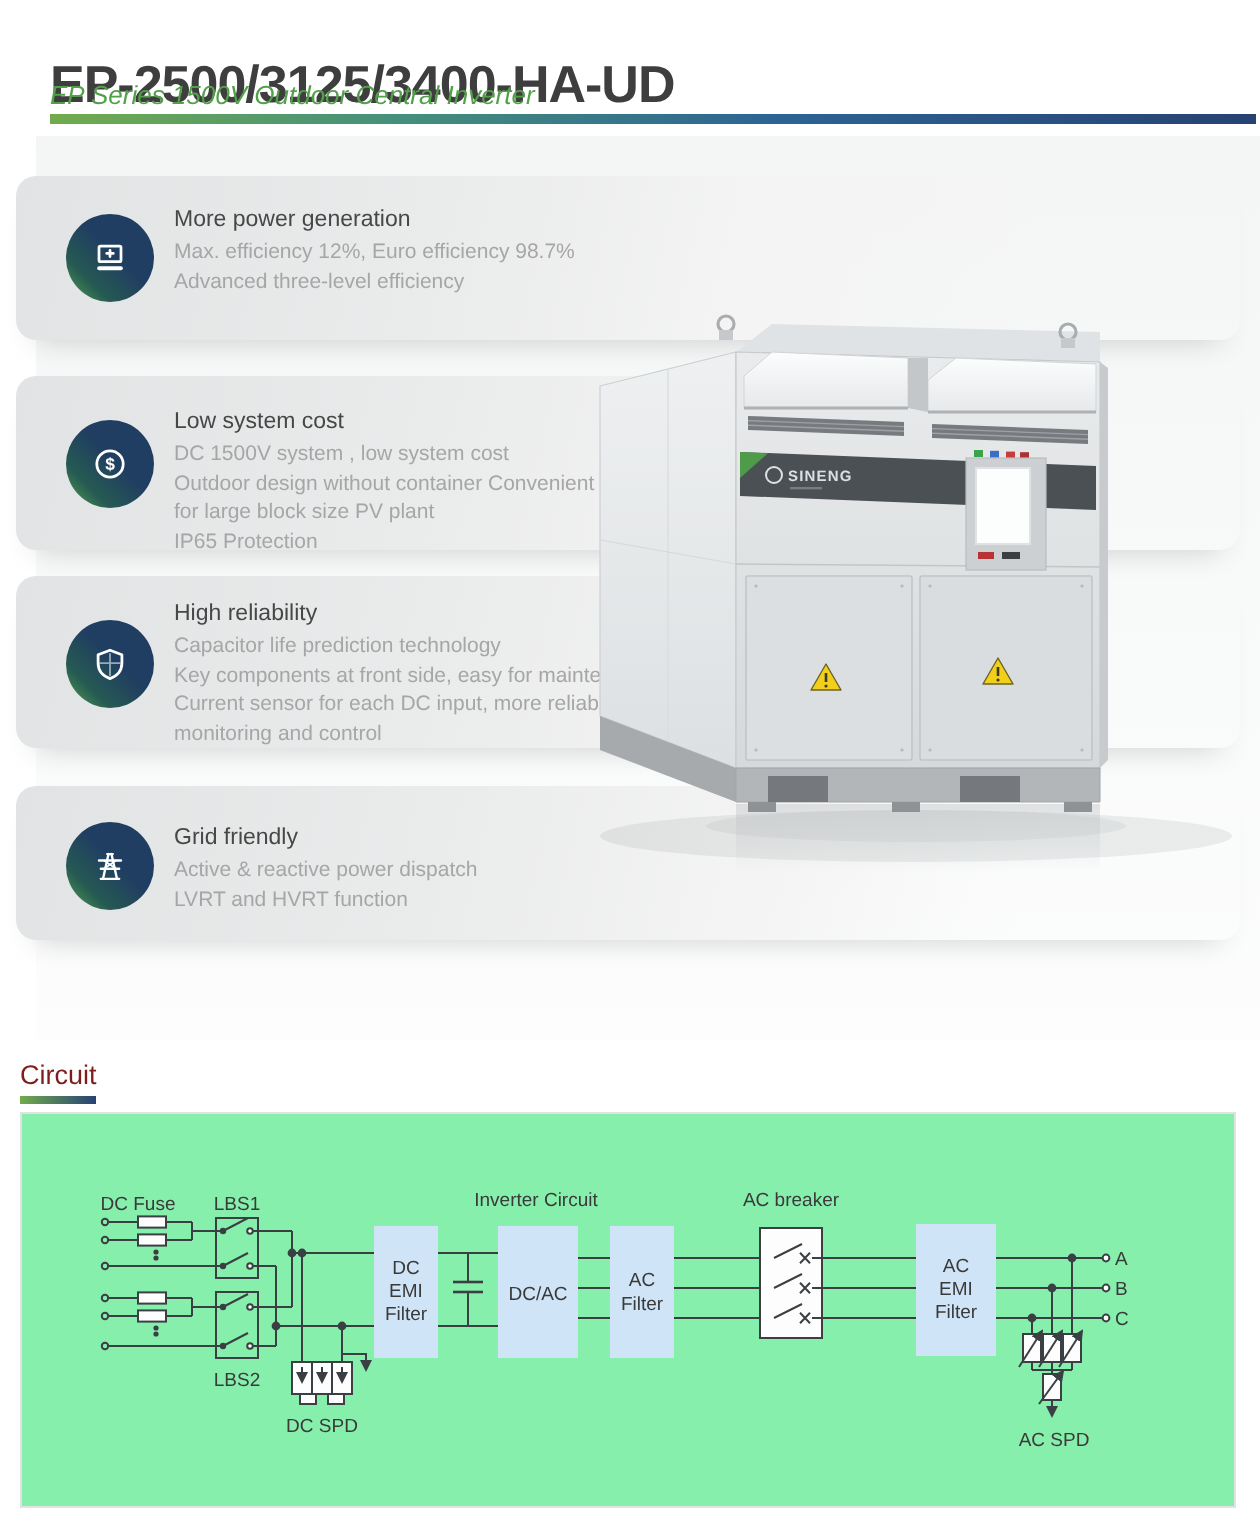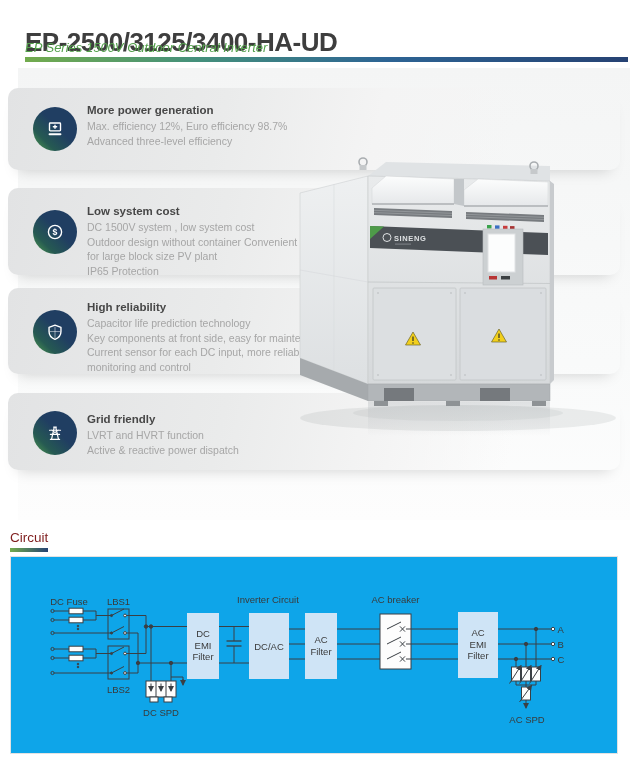--- a/index.html
+++ b/index.html
@@ -29,35 +29,35 @@
     position:absolute;left:8px;width:612px;border-radius:10px;
     background:linear-gradient(103deg,#e2e3e4 0%,#eaebeb 35%,#f4f4f4 60%,rgba(248,248,248,0) 82%);
     box-shadow:0 10px 14px -10px rgba(0,0,0,0.18);
   }
   .icon-circle{
     position:absolute;left:25px;width:44px;height:44px;border-radius:50%;
     background:linear-gradient(225deg,#203e62 45%,#265a52 75%,#55a24f 100%);
     display:flex;align-items:center;justify-content:center;
   }
   .card-text{margin-left:79px;}
-  .card-title{font-size:11.5px;font-weight:bold;color:#474747;margin-bottom:3px;}
+  .card-title{font-size:11.5px;font-weight:normal;color:#474747;margin-bottom:3px;}
   .card-line{font-size:10.5px;color:#a6a6a6;line-height:14.5px;}
   
   .product{position:absolute;left:286px;top:152px;}
   
   .circuit-heading{
     position:absolute;left:10px;top:530px;font-size:13.5px;color:#7f1d1d;
   }
   .circuit-underline{
     position:absolute;left:10px;top:548px;width:38px;height:4px;
     background:linear-gradient(90deg,#72ab4d,#264273);
   }
   .circuit-panel{
     position:absolute;left:10px;top:556px;width:606px;height:196px;
-    background:#0ea5e9;border:1px solid #e2e2e2;
+    background:#86efac;border:1px solid #e2e2e2;
   }
   svg text{font-family:"Liberation Sans",sans-serif;}
 </style>
 </head>
 <body>
 
 <h1 class="page-title">EP-2500/3125/3400-HA-UD</h1>
 <div class="page-subtitle">EP Series 1500V Outdoor Central Inverter</div>
 <div class="gradient-bar"></div>
 
@@ -114,22 +114,22 @@
   <div class="icon-circle" style="top:18px;">
     <svg width="22" height="22" viewBox="0 0 24 24" fill="none" stroke="#fff" stroke-width="1.3" stroke-linecap="round">
       <path d="M8.2,19 L11.2,5.5 M15.8,19 L12.8,5.5 M10.5,5.5 h3"></path>
       <path d="M6,9 h12 M7,13.5 h10"></path>
       <path d="M8.7,13.5 L15.3,9 M15.3,13.5 L8.7,9" stroke-width="0.9"></path>
       <path d="M7,19 h10"></path>
     </svg>
   </div>
   <div class="card-text" style="padding-top:20px;">
     <div class="card-title">Grid friendly</div>
+    <div class="card-line">Active &amp; reactive power dispatch</div>
     <div class="card-line">LVRT and HVRT function</div>
-    <div class="card-line">Active &amp; reactive power dispatch</div>
   </div>
 </section>
 
 <svg class="product" width="338" height="320" viewBox="0 0 338 320">
   <defs>
     <linearGradient id="sideG" x1="0" y1="0" x2="0" y2="1">
       <stop offset="0" stop-color="#eef0f1"></stop>
         <stop offset="1" stop-color="#dde0e2"></stop>
     </linearGradient>
     <linearGradient id="frontG" x1="0" y1="0" x2="0" y2="1">

